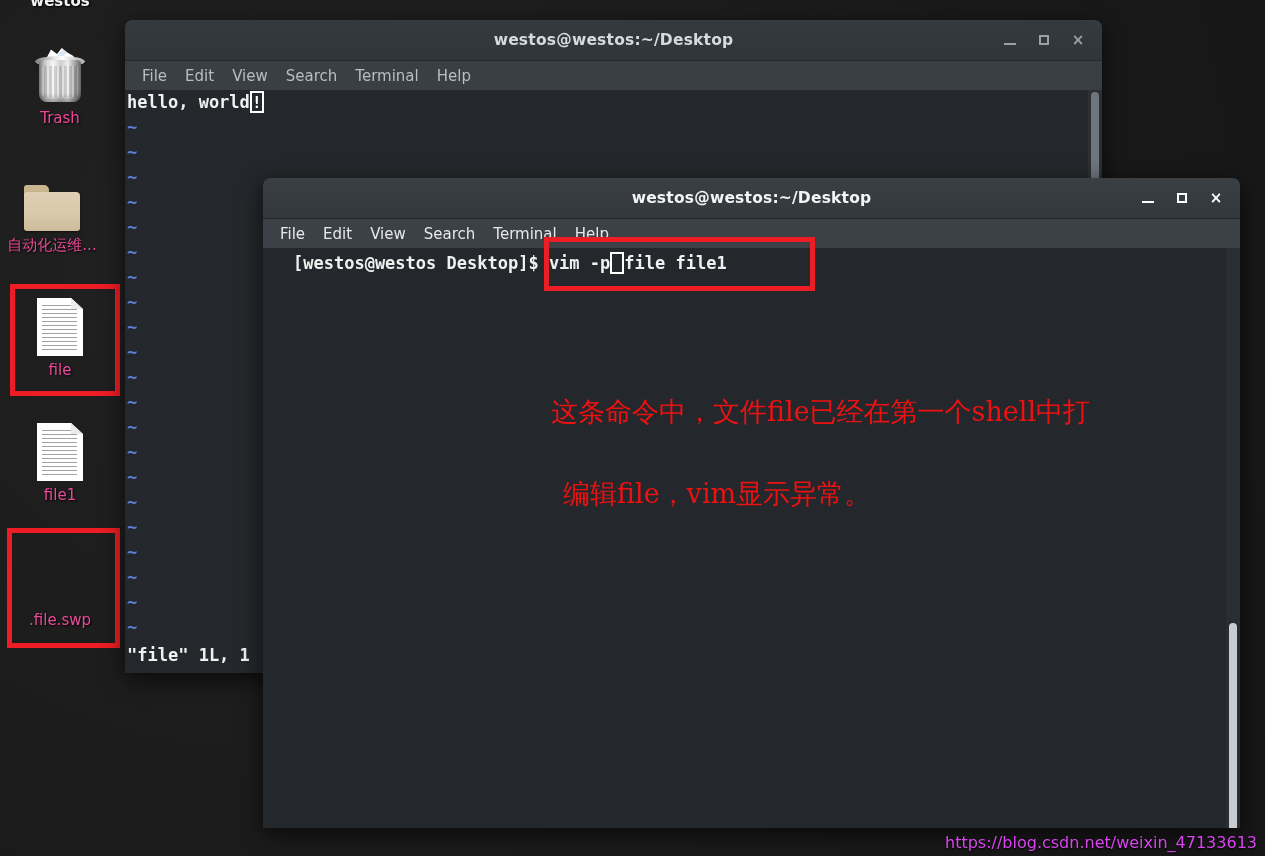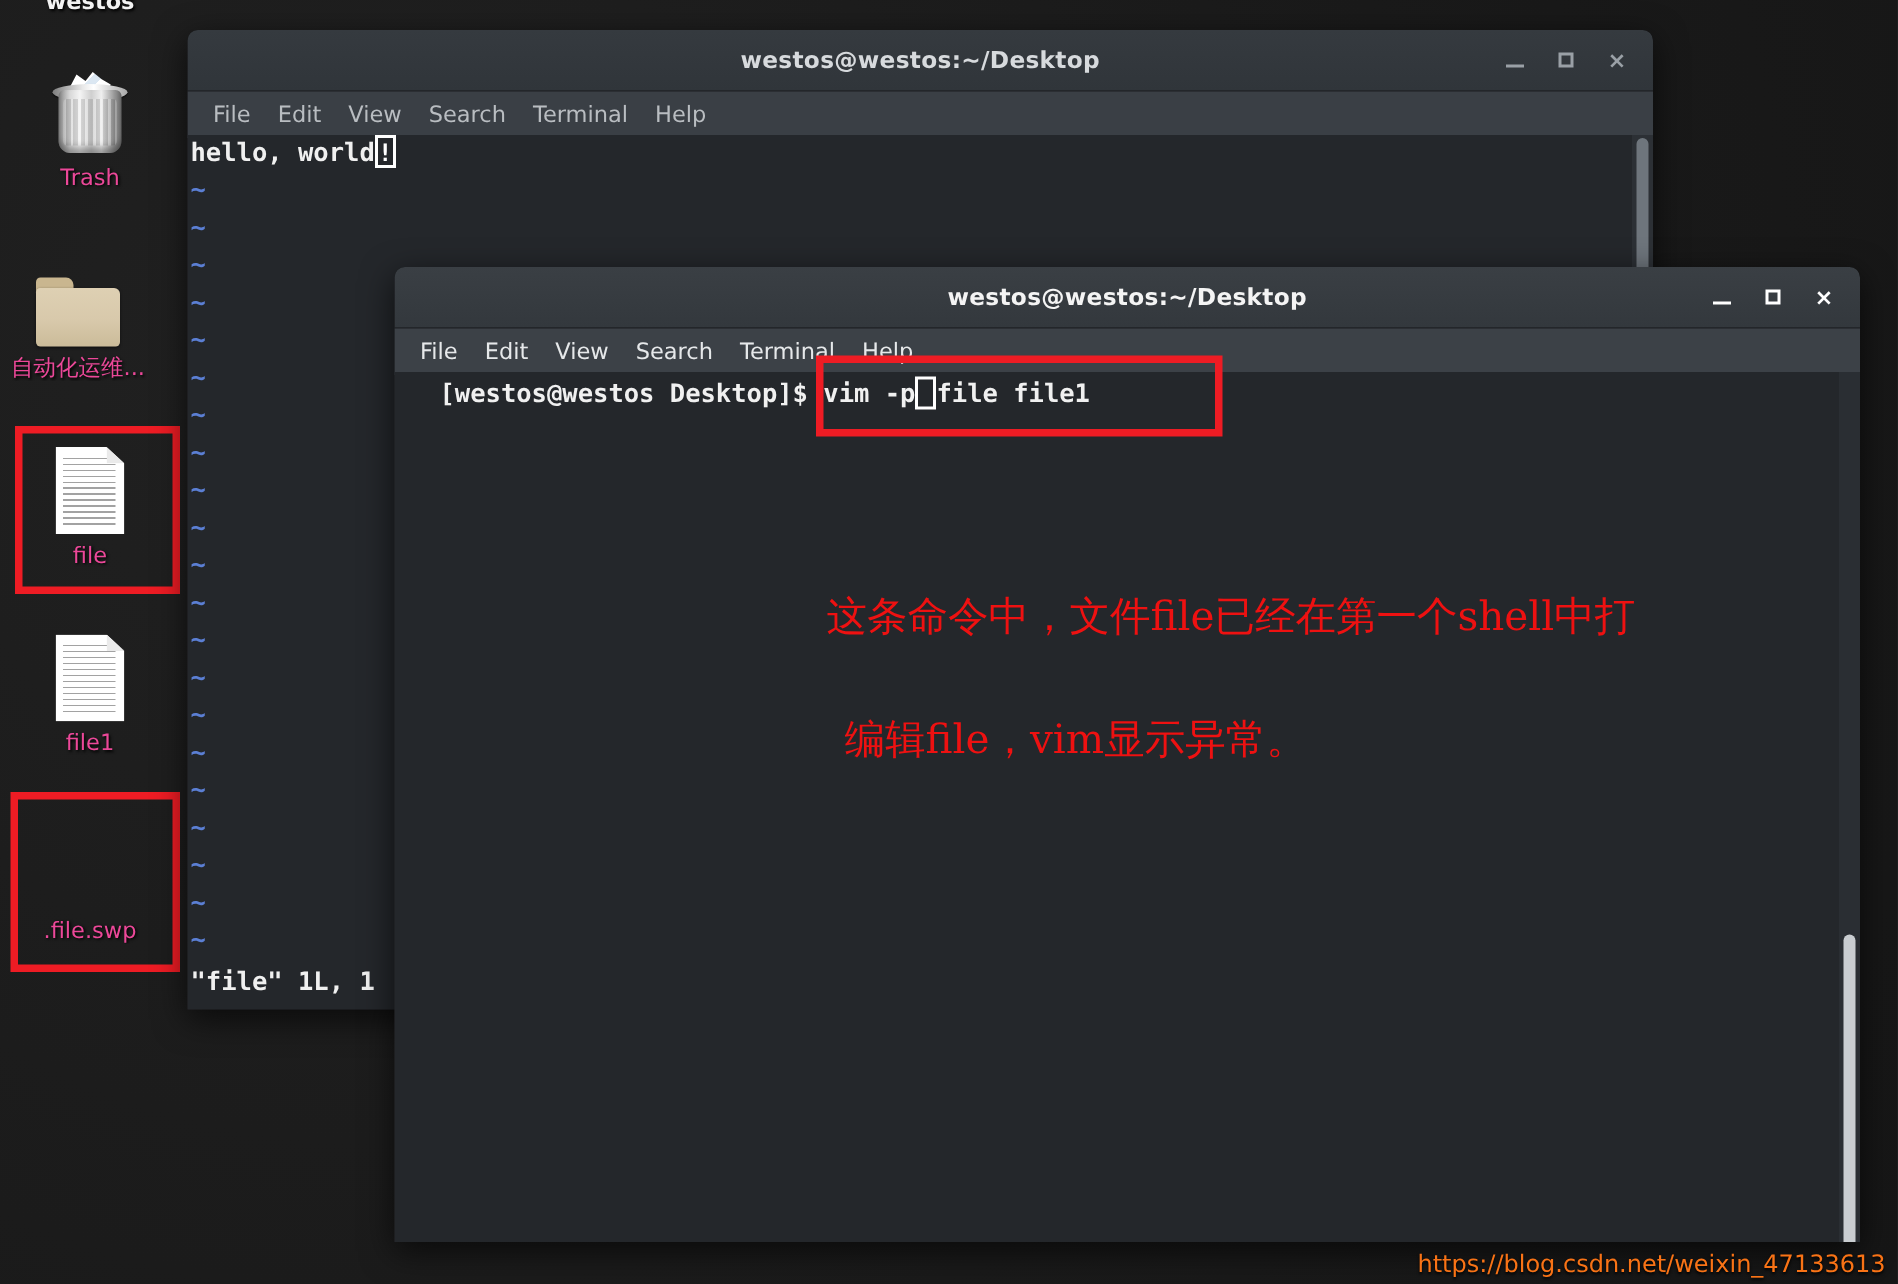--- a/index.html
+++ b/index.html
@@ -173,21 +173,21 @@
     font-family:"DejaVu Serif","Liberation Serif",serif;
     font-size:27px;
     line-height:41px;
     font-weight:normal;
     white-space:pre;
     letter-spacing:0px;
   }
 
   .watermark{
     position:absolute;right:8px;bottom:4px;
-    color:#f97316;font-size:16px;
+    color:#d946ef;font-size:16px;
     font-family:"DejaVu Sans","Liberation Sans",sans-serif;
     text-shadow:0 1px 2px #000;
   }
   .cut-label{
     position:absolute;left:0;top:-8px;width:120px;text-align:center;
     color:#f2f2f2;font-size:15px;font-weight:600;text-shadow:1px 1px 2px #000;
   }
 </style>
 </head>
 <body>

